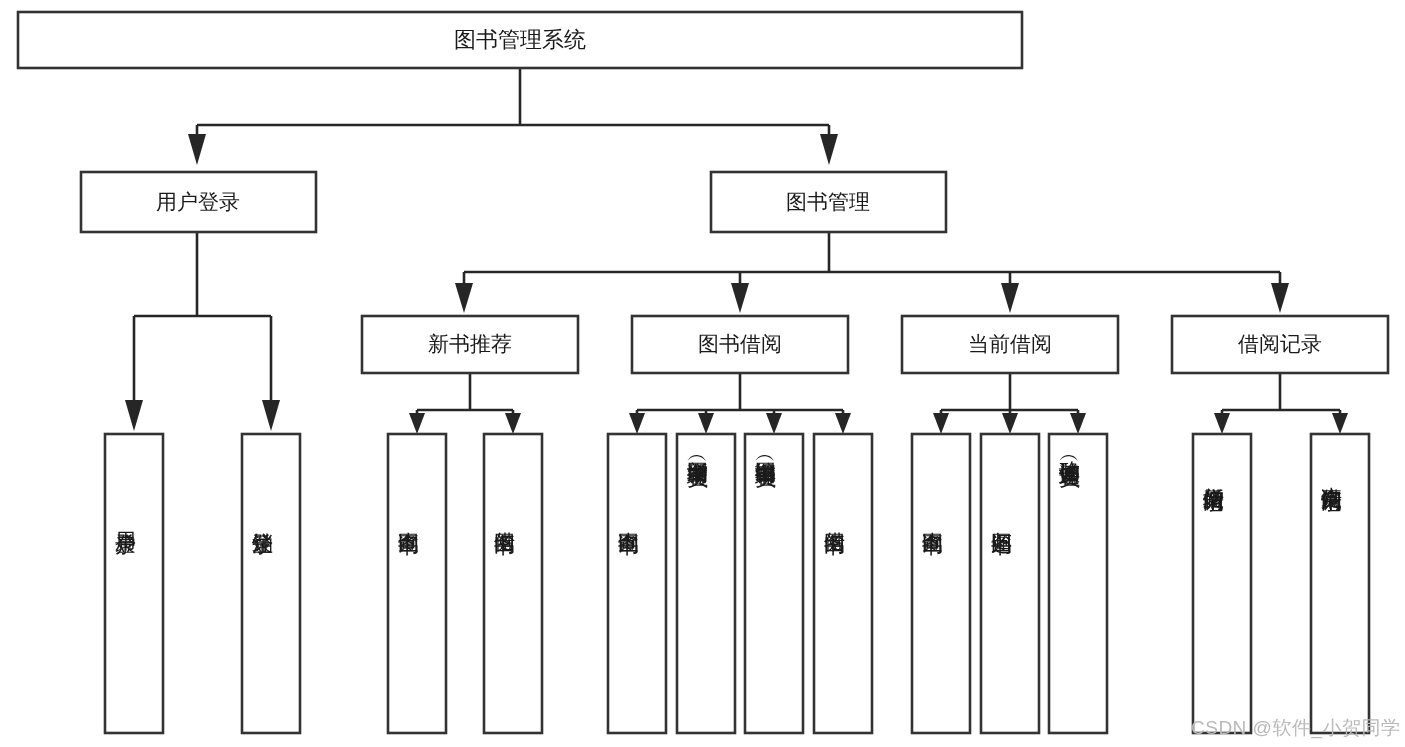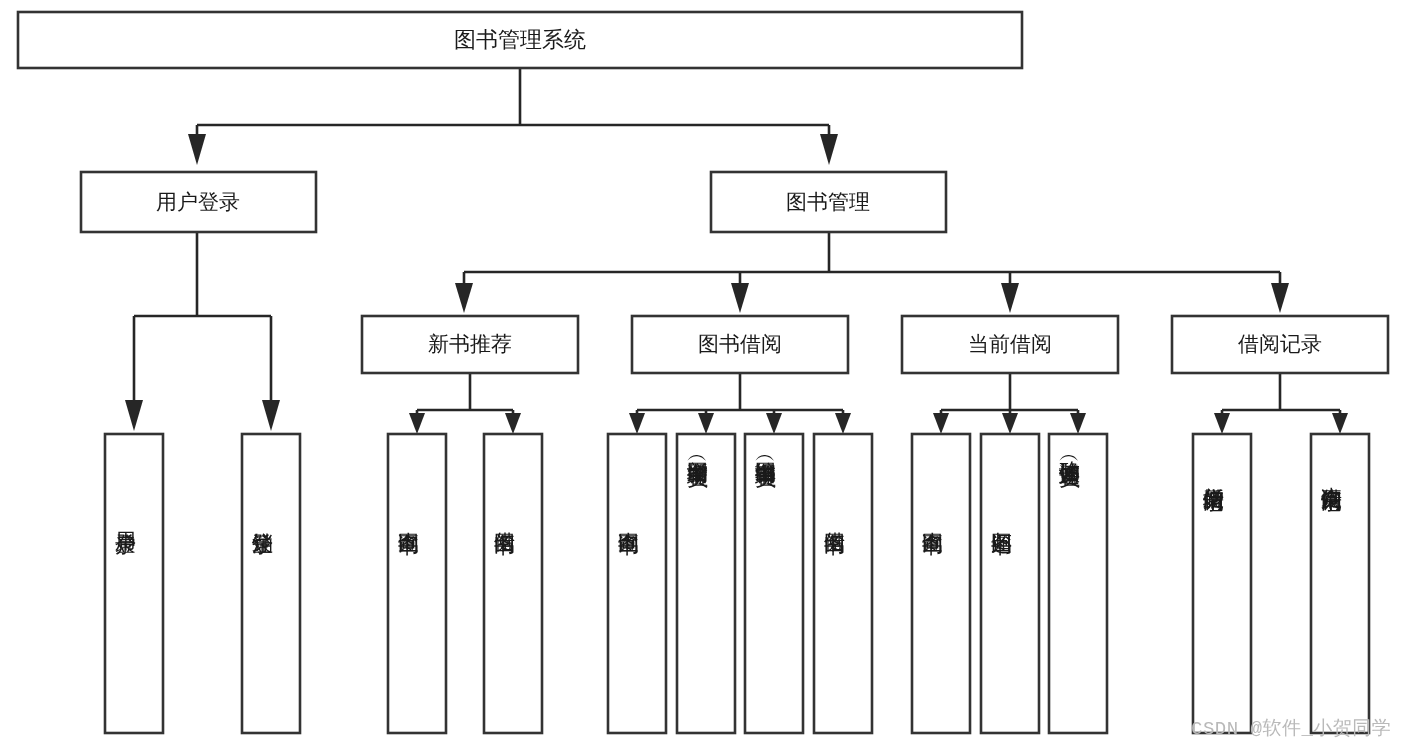--- a/index.html
+++ b/index.html
@@ -64,21 +64,21 @@
     color: #1a1a1a;
     writing-mode: vertical-rl;
     text-orientation: upright;
     letter-spacing: 1px;
     white-space: nowrap;
     text-align: left;
     pointer-events: none;
   }
   .watermark {
     position: absolute;
-    font-family: Liberation Mono, monospace;
+    font-family: Liberation Sans, sans-serif;
     font-size: 19px;
     color: #b9b9b9;
     letter-spacing: 0.5px;
     white-space: nowrap;
   }
 </style>
 </head>
 <body>
 
 <div id="diagram-root">

